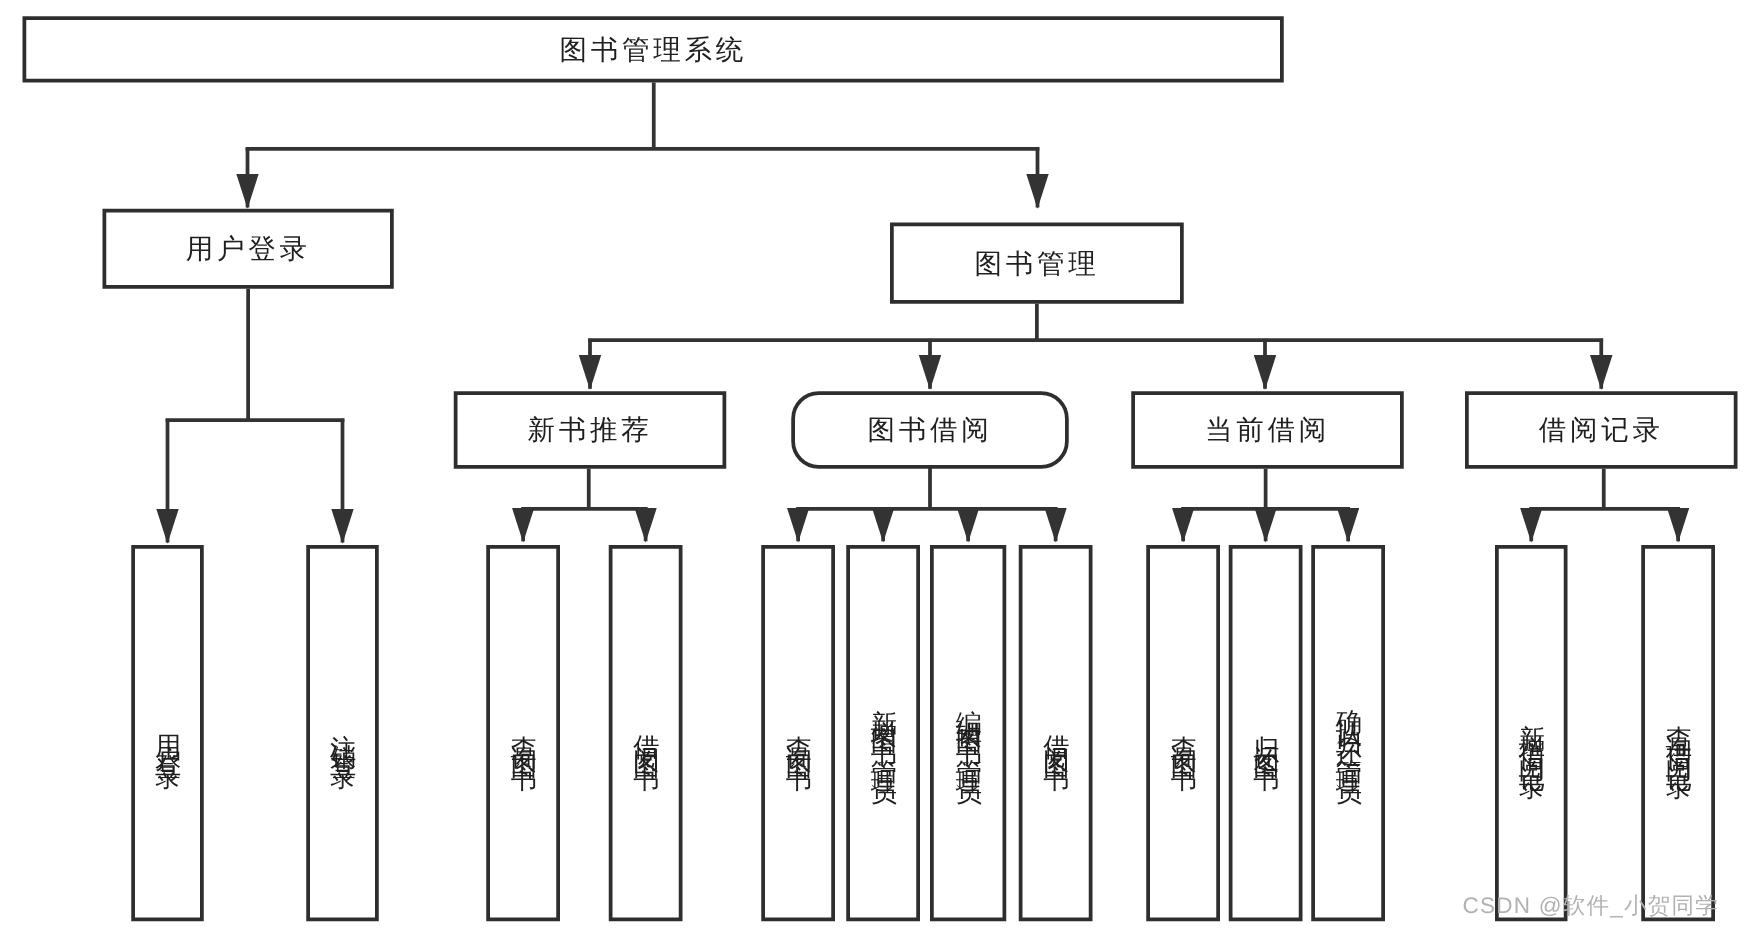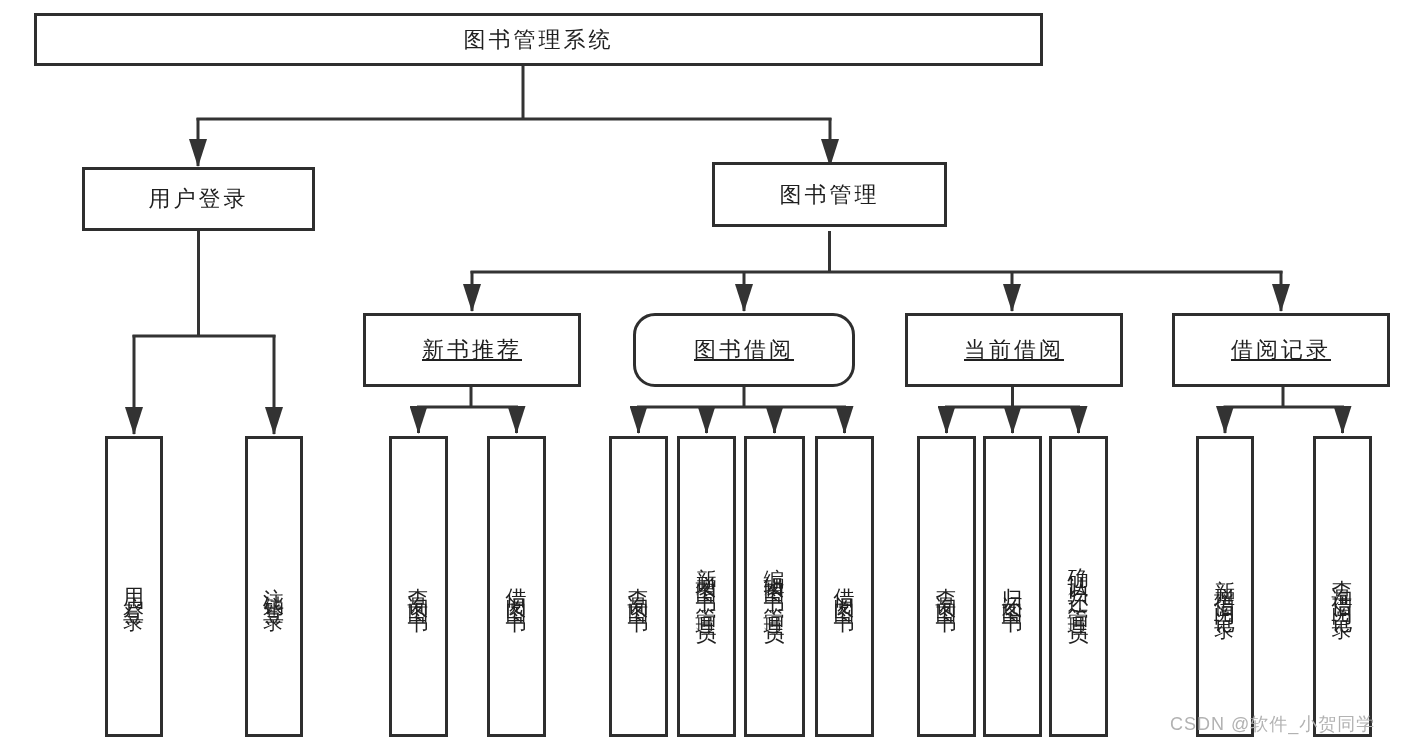--- a/index.html
+++ b/index.html
@@ -31,24 +31,24 @@
   }
   .hbox{font-size:22px;letter-spacing:3px;white-space:nowrap;}
   .vbox{font-size:21px;}
   .vbox .vtext{
     writing-mode:vertical-rl;
     text-orientation:mixed;
     letter-spacing:8px;
     line-height:1;
   }
   
-  .n-root{left:18px;top:13px;width:1009px;height:53px;margin-left:16px;}
+  .n-root{left:18px;top:13px;width:1009px;height:53px;}
   .n-login{left:82px;top:167px;width:233px;height:64px;}
-  .n-bookmgmt{left:712px;top:162px;width:235px;height:65px;}
-  .n-l3{top:313px;height:74px;text-decoration:underline;}
+  .n-bookmgmt{left:712px;top:178px;width:235px;height:65px;}
+  .n-l3{top:313px;height:62px;}
   .n-newbook{left:363px;width:218px;}
   .n-borrow{left:633px;width:222px;border-radius:22px;}
   .n-current{left:905px;width:218px;}
   .n-records{left:1172px;width:218px;}
   .leaf{top:436px;height:301px;}
   .lf-1{left:105px;width:58px;}
   .lf-2{left:245px;width:58px;}
   .lf-3{left:389px;width:59px;}
   .lf-4{left:487px;width:59px;}
   .lf-5{left:609px;width:59px;}

